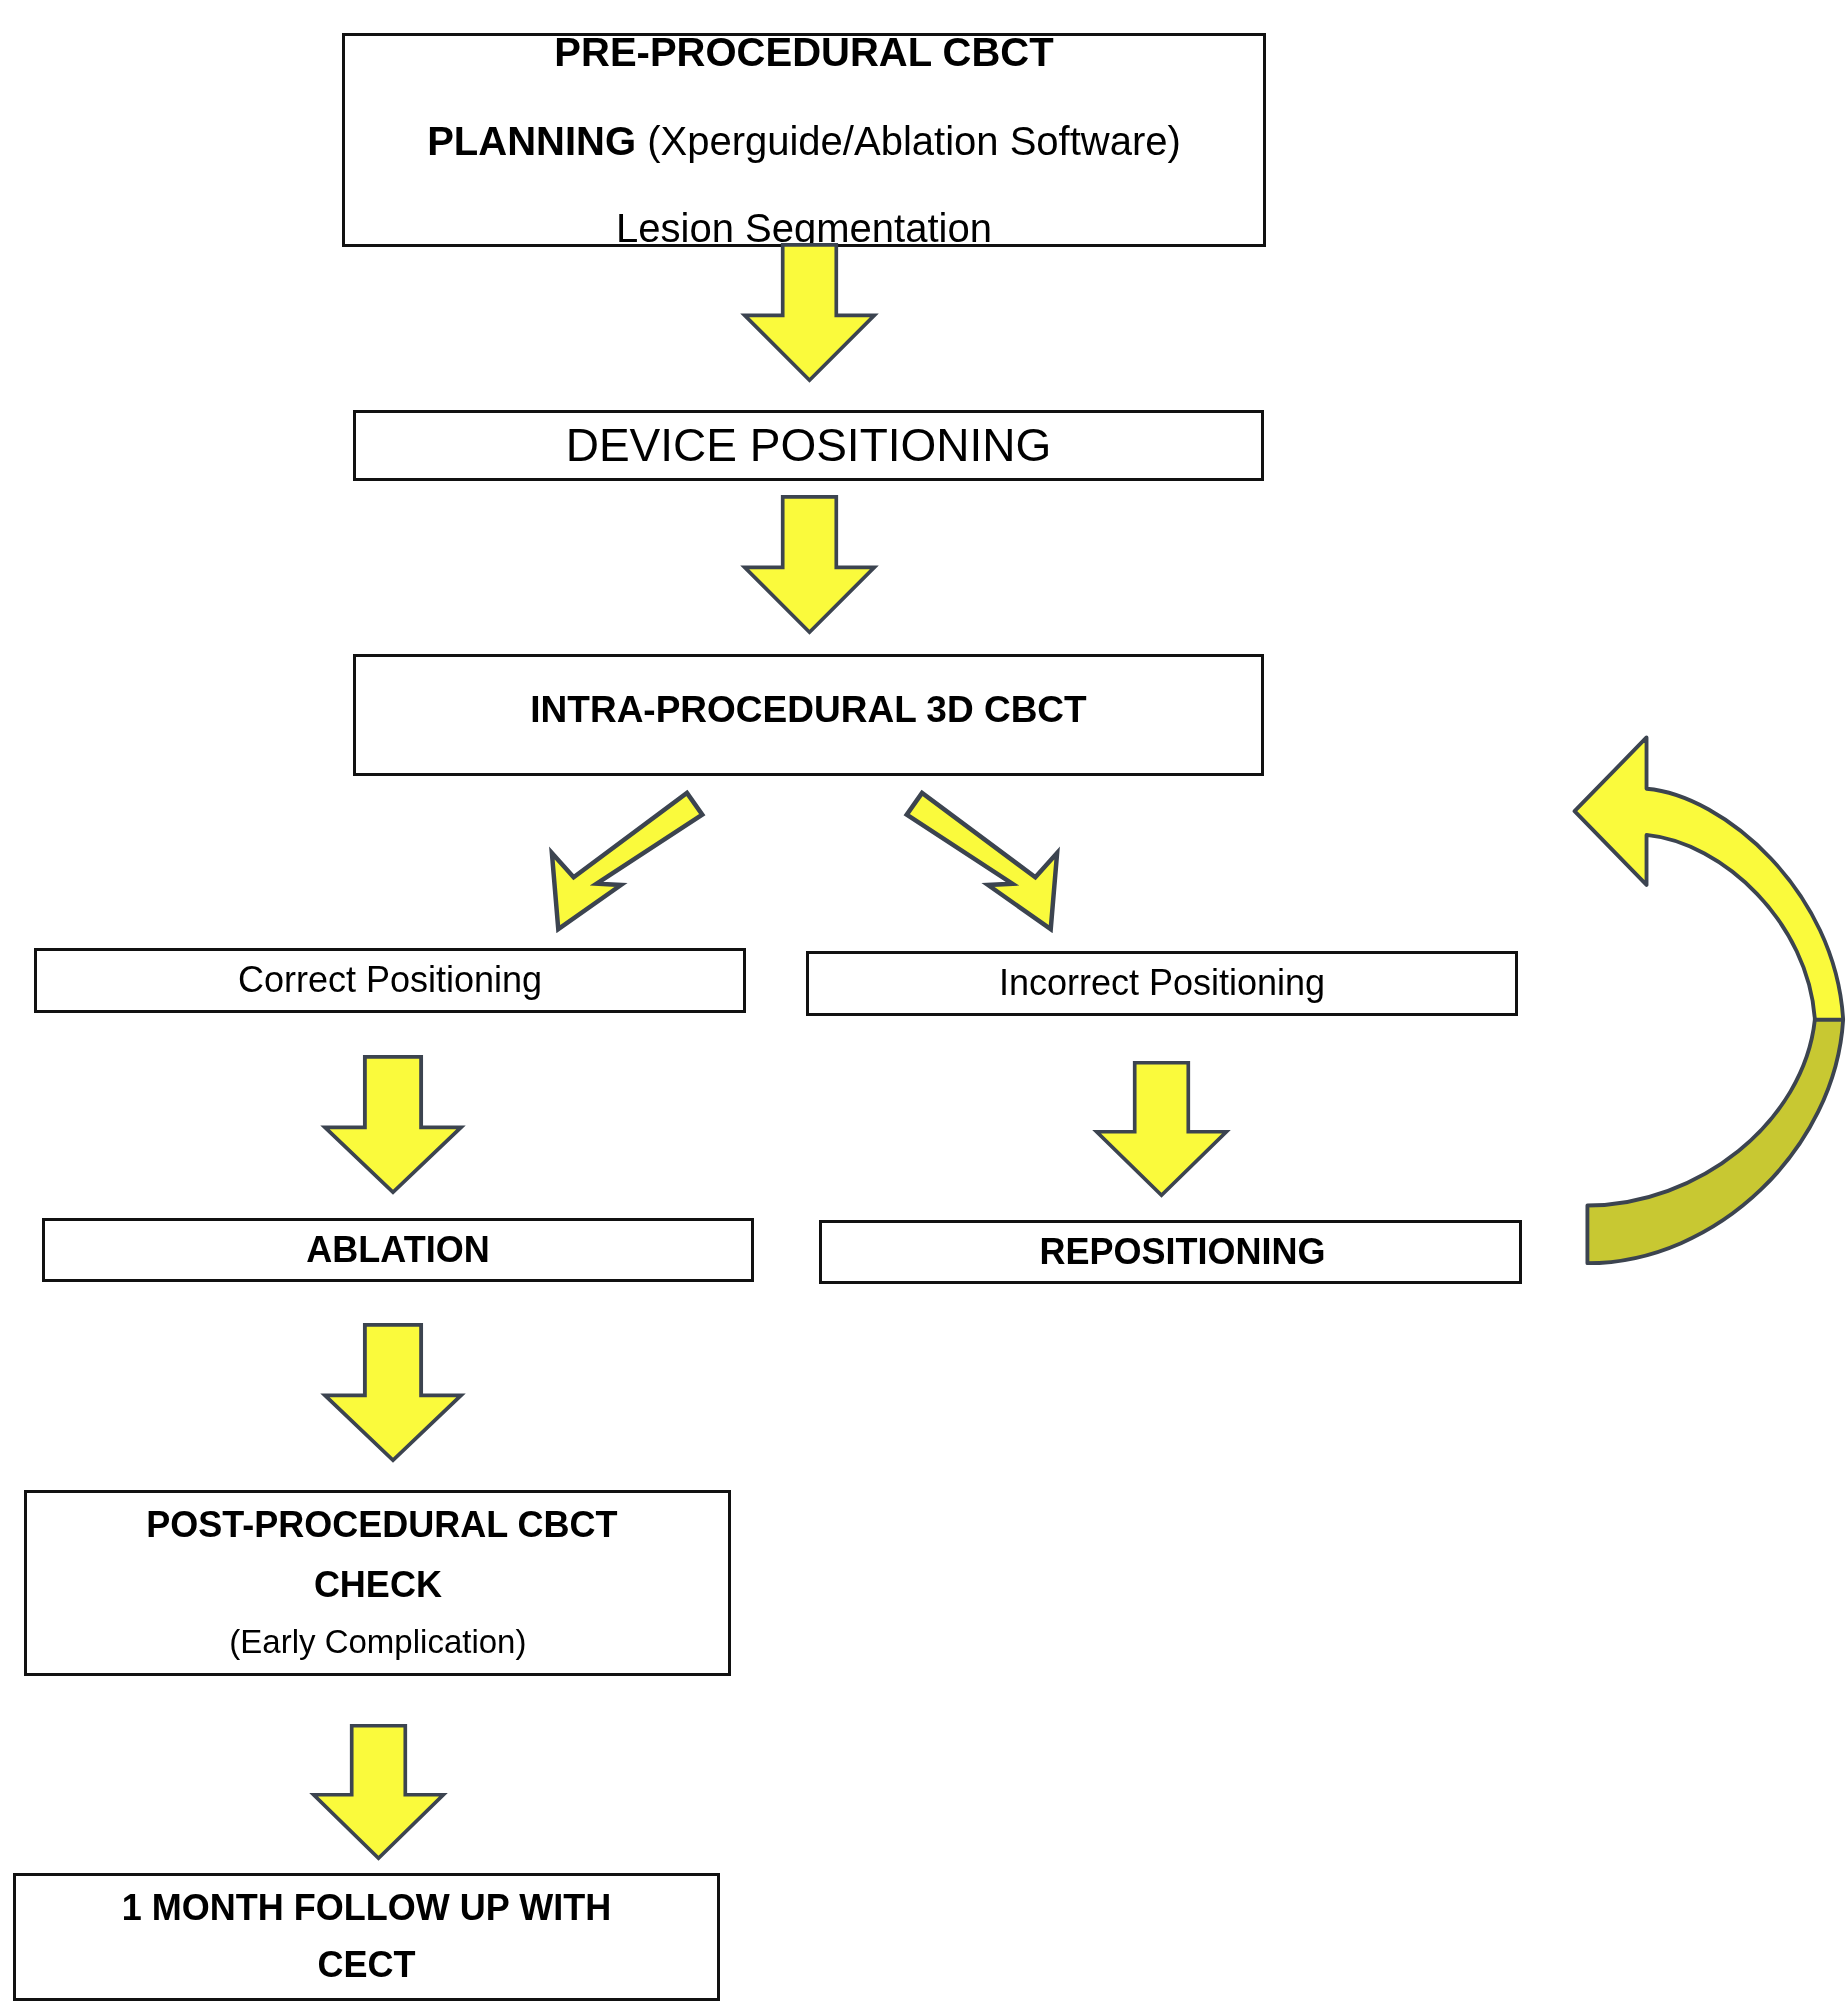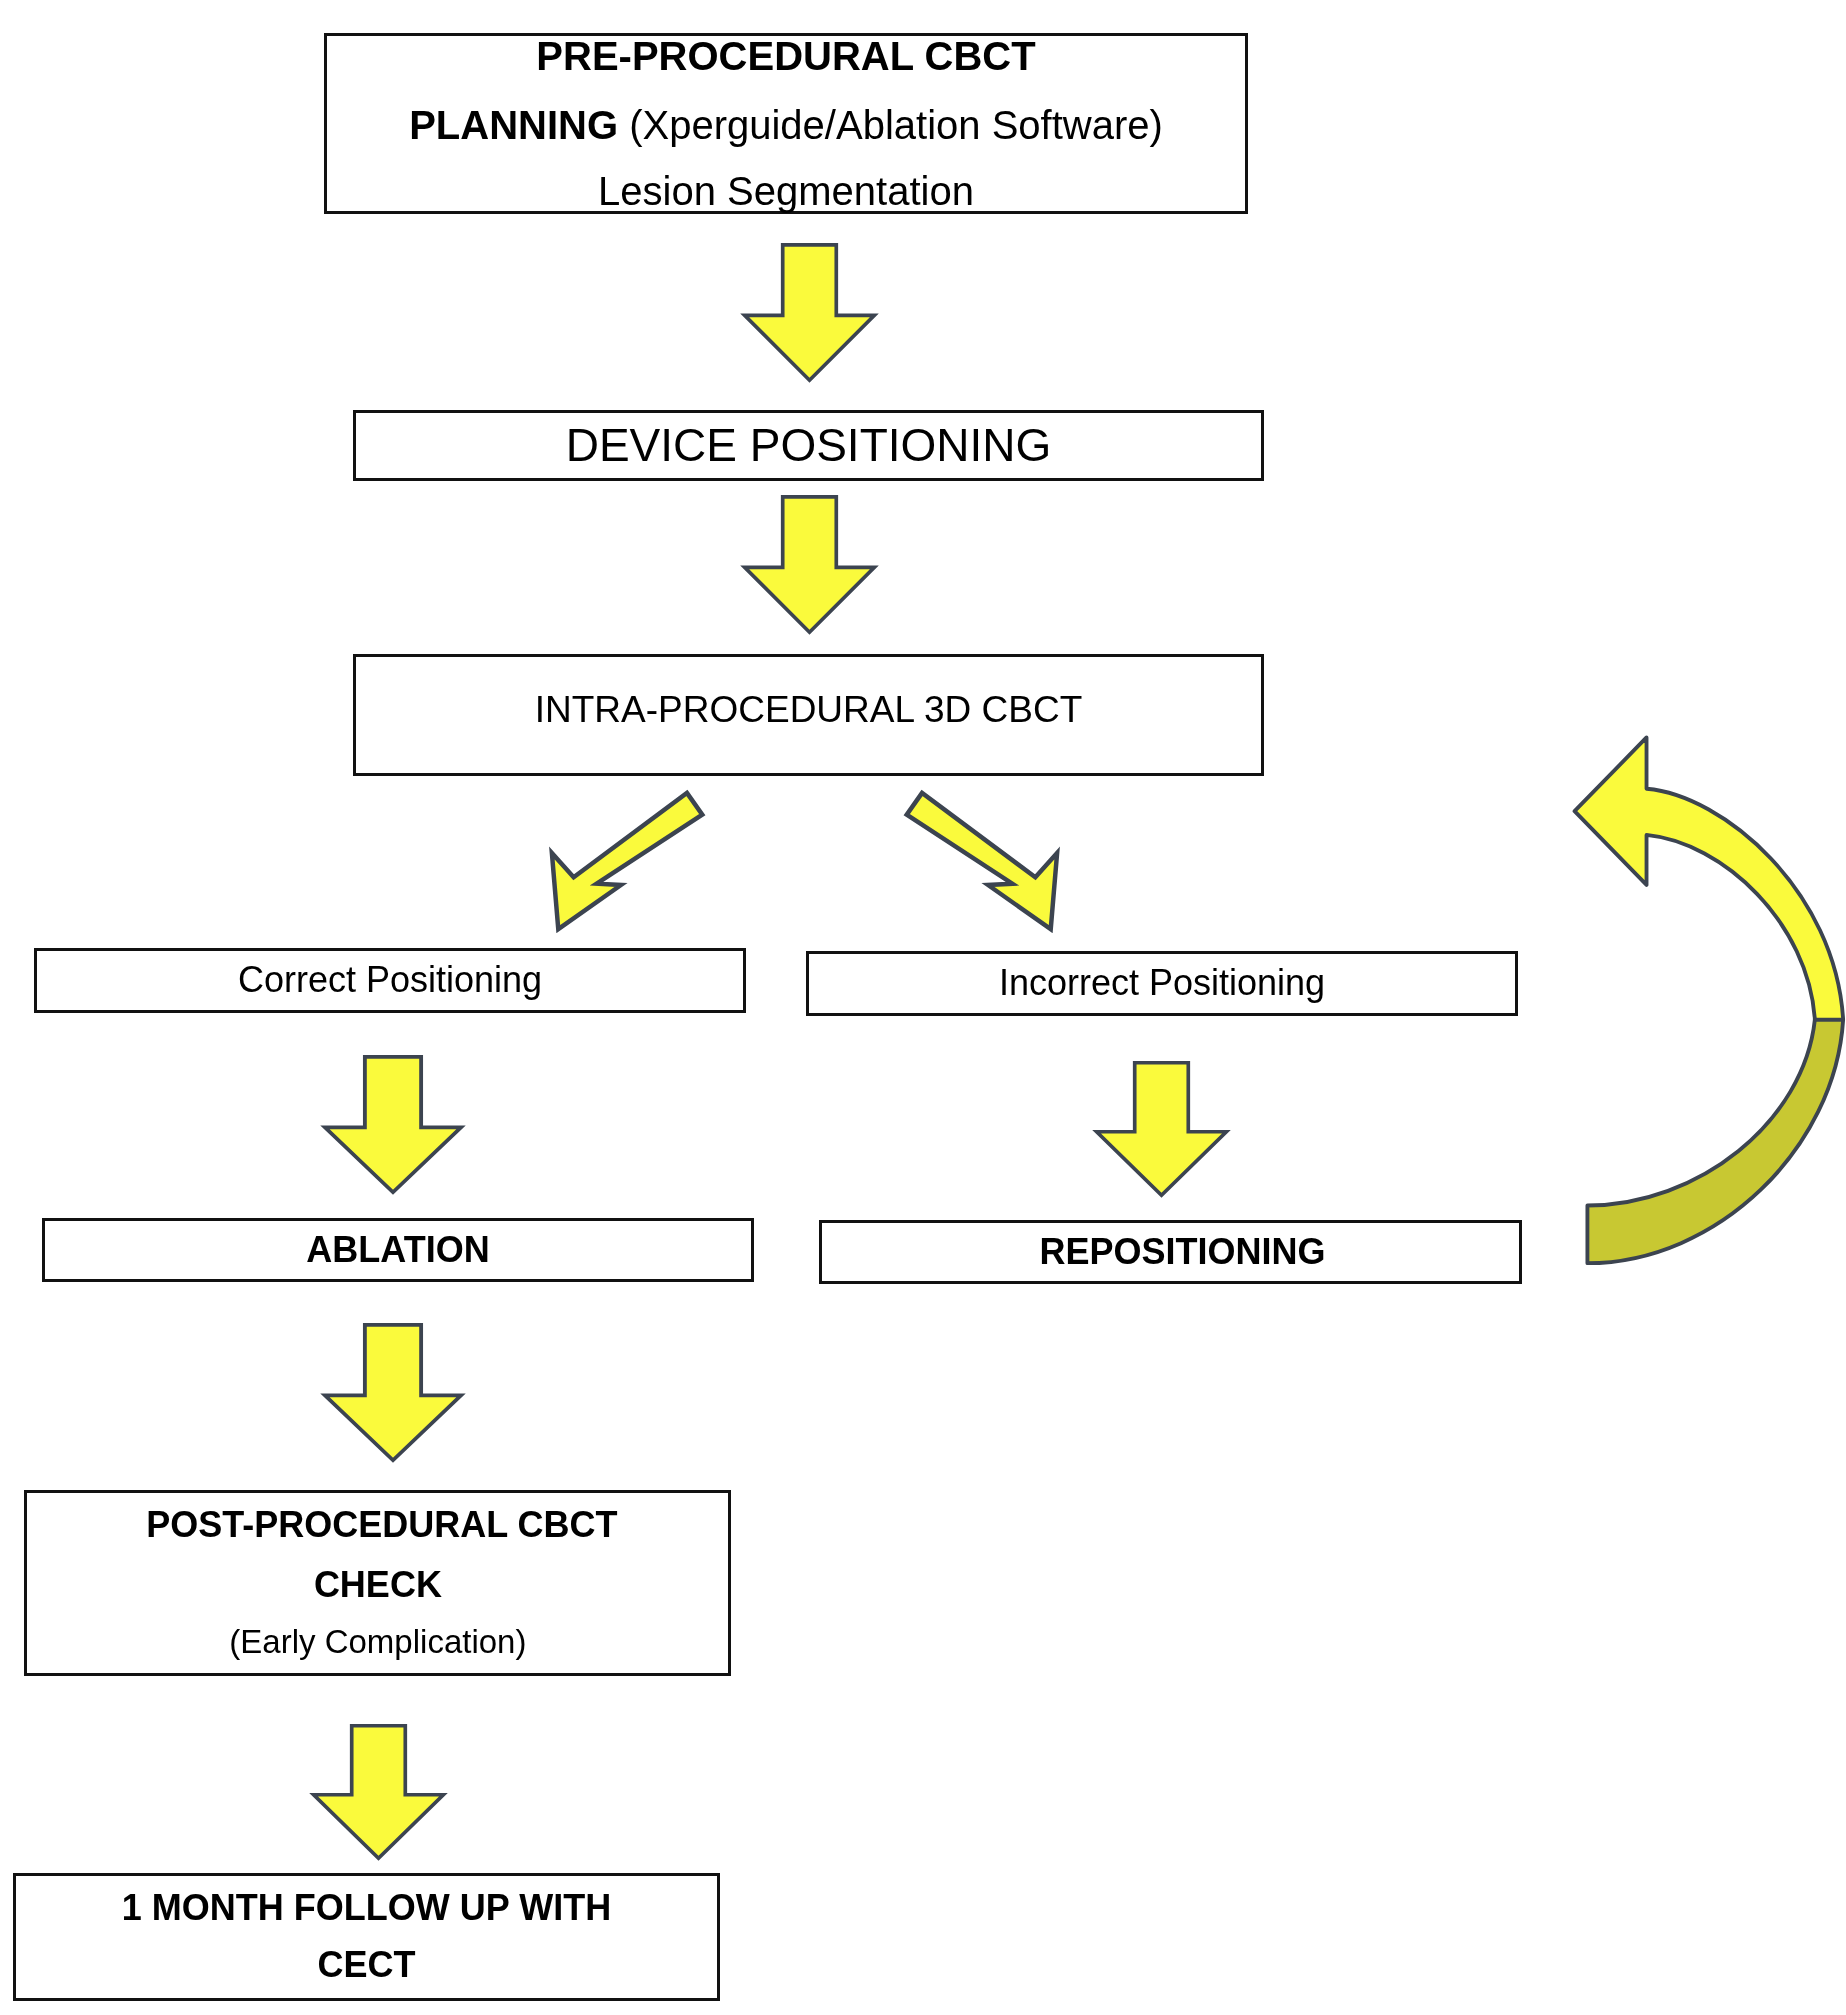--- a/index.html
+++ b/index.html
@@ -32,29 +32,29 @@
     line-height: 1.30;
   }
   .node .ln {
     display: block;
     width: 100%;
     white-space: nowrap;
   }
   .plain { font-weight: normal; margin-top: 32px; }
 
   
-  #node-pre-procedural          { left: 324px;  top: 33px;   width: 924px; height: 181px; font-size: 40px; }
+  #node-pre-procedural          { left: 342px;  top: 33px;   width: 924px; height: 214px; font-size: 40px; gap: 21px; }
   #node-pre-procedural .l1      { font-weight: bold; margin-bottom: 16.7px; }
   #node-pre-procedural .l2      { margin-bottom: 14px; }
   #node-pre-procedural .l3      { font-weight: normal; }
 
   #node-device-positioning      { left: 353px;  top: 410px;  width: 911px; height: 71px; font-size: 46px; font-weight: normal; }
 
   #node-intra-procedural        { left: 353px;  top: 654px; width: 911px; height: 122px; font-size: 37px; }
-  #node-intra-procedural .l1    { font-weight: normal; margin-bottom: 10.3px; }
+  #node-intra-procedural .l1    { font-weight: bold; margin-bottom: 10.3px; }
   #node-intra-procedural .l2    { font-weight: normal; font-size: 35px; }
 
   #node-correct-positioning     { left: 34px;   top: 948px; width: 712px; height: 65px; font-size: 36px; font-weight: normal; }
   #node-incorrect-positioning   { left: 806px; top: 951px; width: 712px; height: 65px; font-size: 36px; font-weight: normal; }
 
   #node-ablation                { left: 34px;   top: 1218px; width: 712px; height: 64px; font-size: 36px; font-weight: bold; margin-left: 8px; }
   #node-repositioning           { left: 819px; top: 1220px; width: 703px; height: 64px; font-size: 36px; font-weight: bold; padding-left: 24px; }
 
   #node-post-procedural         { left: 24.4px;   top: 1490px; width: 707px; height: 186px; font-size: 36px; }
   #node-post-procedural .l1     { font-weight: bold; margin-bottom: 13px; padding-left: 8px; }

